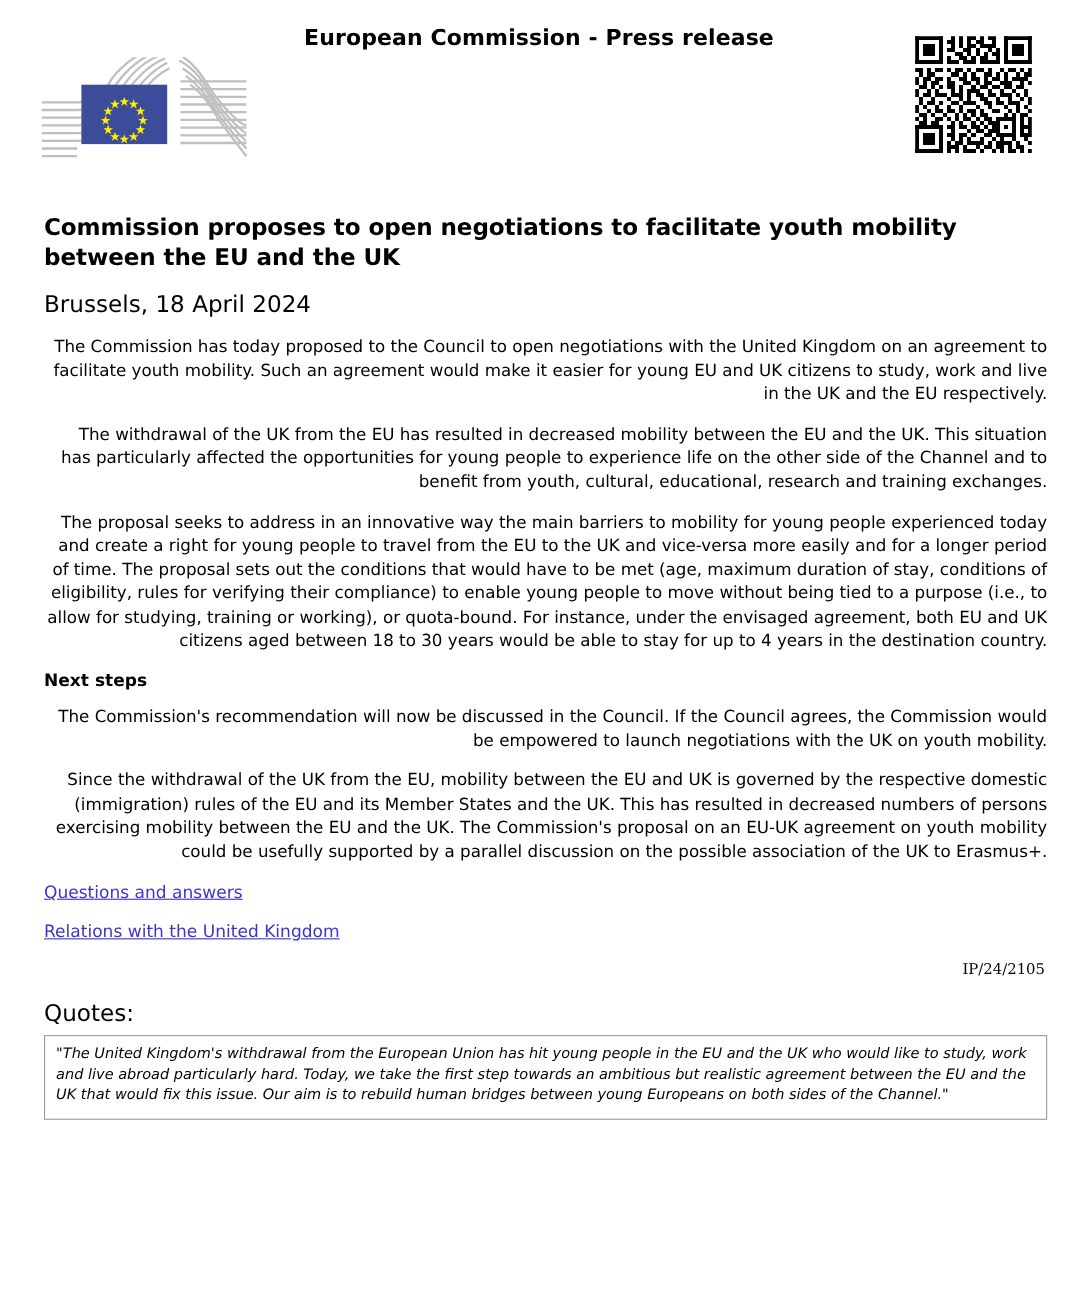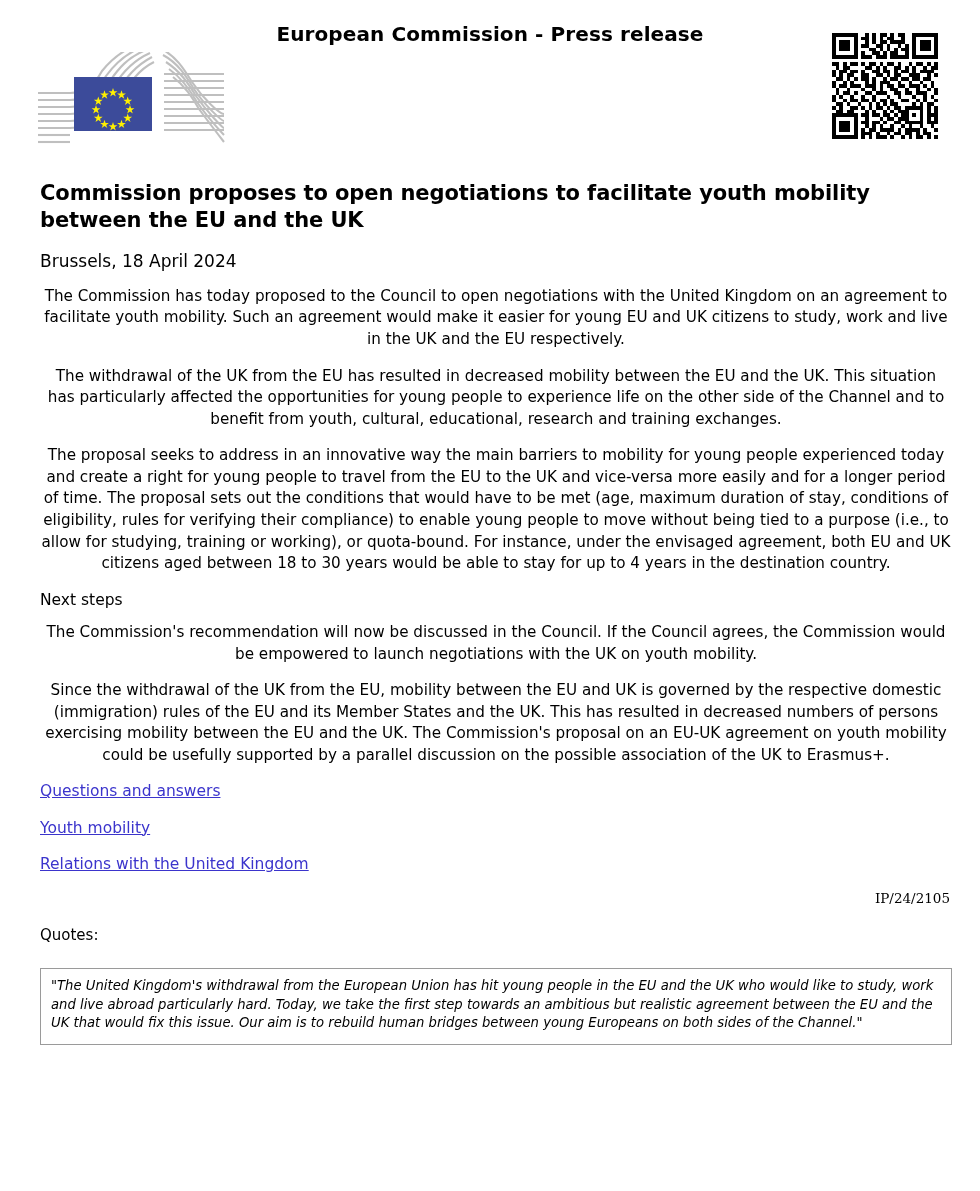--- a/index.html
+++ b/index.html
@@ -67,44 +67,44 @@
     right: 42px;
     top: 33px;
     width: 106px;
     height: 106px;
   }
 
   
   .content {
     position: absolute;
     left: 40px;
-    top: 180px;
+    top: 194px;
     width: 912px;
   }
   .doc-title {
     font-size: 21px;
     font-weight: bold;
     line-height: 1.28;
     margin: 0 0 16px 0;
     letter-spacing: -0.1px;
   }
   .dateline {
-    font-size: 17px;
+    font-size: 21px;
     line-height: 1.3;
     margin: 0 0 14px 0;
   }
   p.body-text {
     font-size: 15.2px;
     line-height: 1.42;
     margin: 0 0 15px 0;
-    text-align: center;
+    text-align: right;
   }
   h2.section-head {
     font-size: 15.5px;
-    font-weight: normal;
+    font-weight: bold;
     margin: 0 0 12px 0;
     line-height: 1.3;
   }
   h2.info-head {
     font-size: 16.5px;
     font-weight: bold;
     margin: 2px 0 12px 0;
     line-height: 1.3;
   }
   .link-row {
@@ -117,22 +117,22 @@
     line-height: 1.3;
   }
   .ref-no {
     text-align: right;
     font-family: "DejaVu Serif", serif;
     font-size: 13.5px;
     margin: 12px 0 0 0;
     padding-right: 2px;
   }
   .quotes-label {
-    font-size: 15px;
-    margin: 20px 0 24px 0;
+    font-size: 21px;
+    margin: 20px 0 8px 0;
   }
   .quote-box {
     border: 1px solid #9a9a9a;
     padding: 8px 10px 9px 10px;
     box-sizing: border-box;
   }
   .quote-text {
     font-size: 13.2px;
     font-style: italic;
     line-height: 1.42;
@@ -506,23 +506,20 @@
     <p class="body-text">The Commission's recommendation will now be discussed in the Council. If the Council agrees, the Commission would be empowered to launch negotiations with the UK on youth mobility.</p>
 
 
     <p class="body-text">Since the withdrawal of the UK from the EU, mobility between the EU and UK is governed by the respective domestic (immigration) rules of the EU and its Member States and the UK. This has resulted in decreased numbers of persons exercising mobility between the EU and the UK. The Commission's proposal on an EU-UK agreement on youth mobility could be usefully supported by a parallel discussion on the possible association of the UK to Erasmus+.</p>
 
 
     <div class="link-row">
       <a class="doc-link" href="#">Questions and answers</a>
     </div>
     <div class="link-row">
-      <a class="doc-link" href="#">Youth mobility</a>
-    </div>
-    <div class="link-row">
       <a class="doc-link" href="#">Relations with the United Kingdom</a>
     </div>
 
     <div class="ref-no">IP/24/2105</div>
 
     <div class="quotes-label">Quotes:</div>
 
     <div class="quote-box">
       <p class="quote-text">"The United Kingdom's withdrawal from the European Union has hit young people in the EU and the UK who would like to study, work and live abroad particularly hard. Today, we take the first step towards an ambitious but realistic agreement between the EU and the UK that would fix this issue. Our aim is to rebuild human bridges between young Europeans on both sides of the Channel."</p>
     </div>

